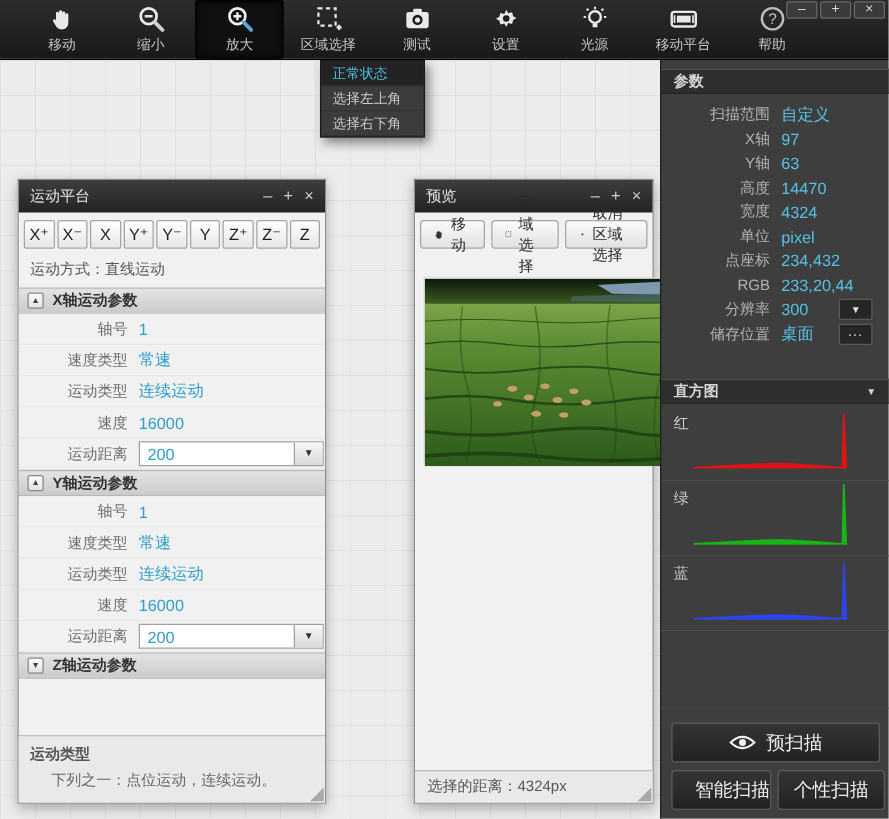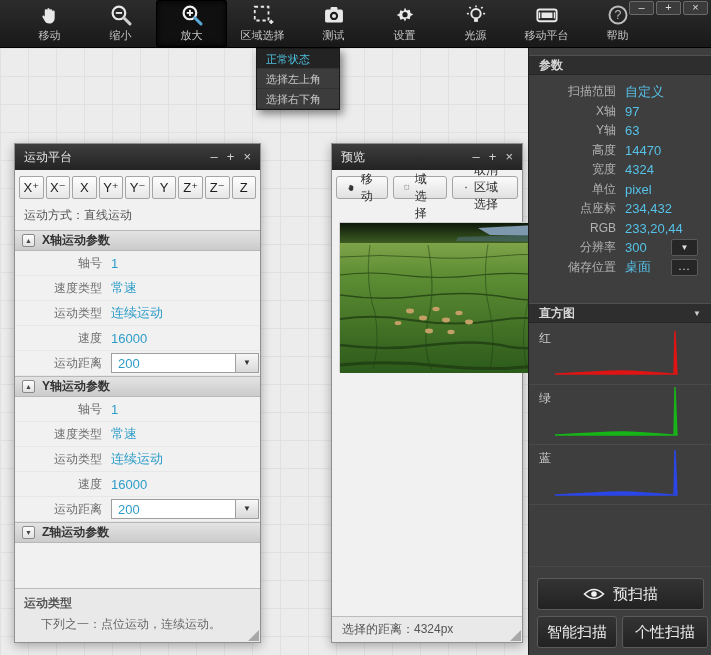--- a/index.html
+++ b/index.html
@@ -134,21 +134,21 @@
   .rp-sidebtn.dots { font-size:11px; line-height:13px; letter-spacing:1px; }
   .hist-block { position:absolute; left:0; right:0; height:60px; border-bottom:1px solid #4a4a4a; }
   .hist-label { position:absolute; left:10px; top:5px; font-size:12px; color:#cccccc; }
   .hist-svg { position:absolute; left:0; top:0; width:183px; height:60px; }
   .scan-btn {
     position:absolute; background:linear-gradient(#343434,#222222);
     border:1px solid #5a5a5a; border-radius:3px; color:#ececec;
     display:flex; align-items:center; justify-content:center; gap:8px; cursor:pointer;
   }
   .prescan { left:8px; width:167px; top:530px; height:32px; font-size:15px; }
-  .smart  { left:8px;  width:80px; top:568px; height:32px; font-size:15px; }
+  .smart  { left:8px;  width:80px; top:568px; height:32px; font-size:15px;justify-content:flex-end; }
   .custom { left:93px; width:86px; top:568px; height:32px; font-size:15px; }
 </style>
 </head>
 <body>
 
 <div class="canvas-bg"></div>
 
 <div class="toolbar">
 
   <div class="tb-item">

